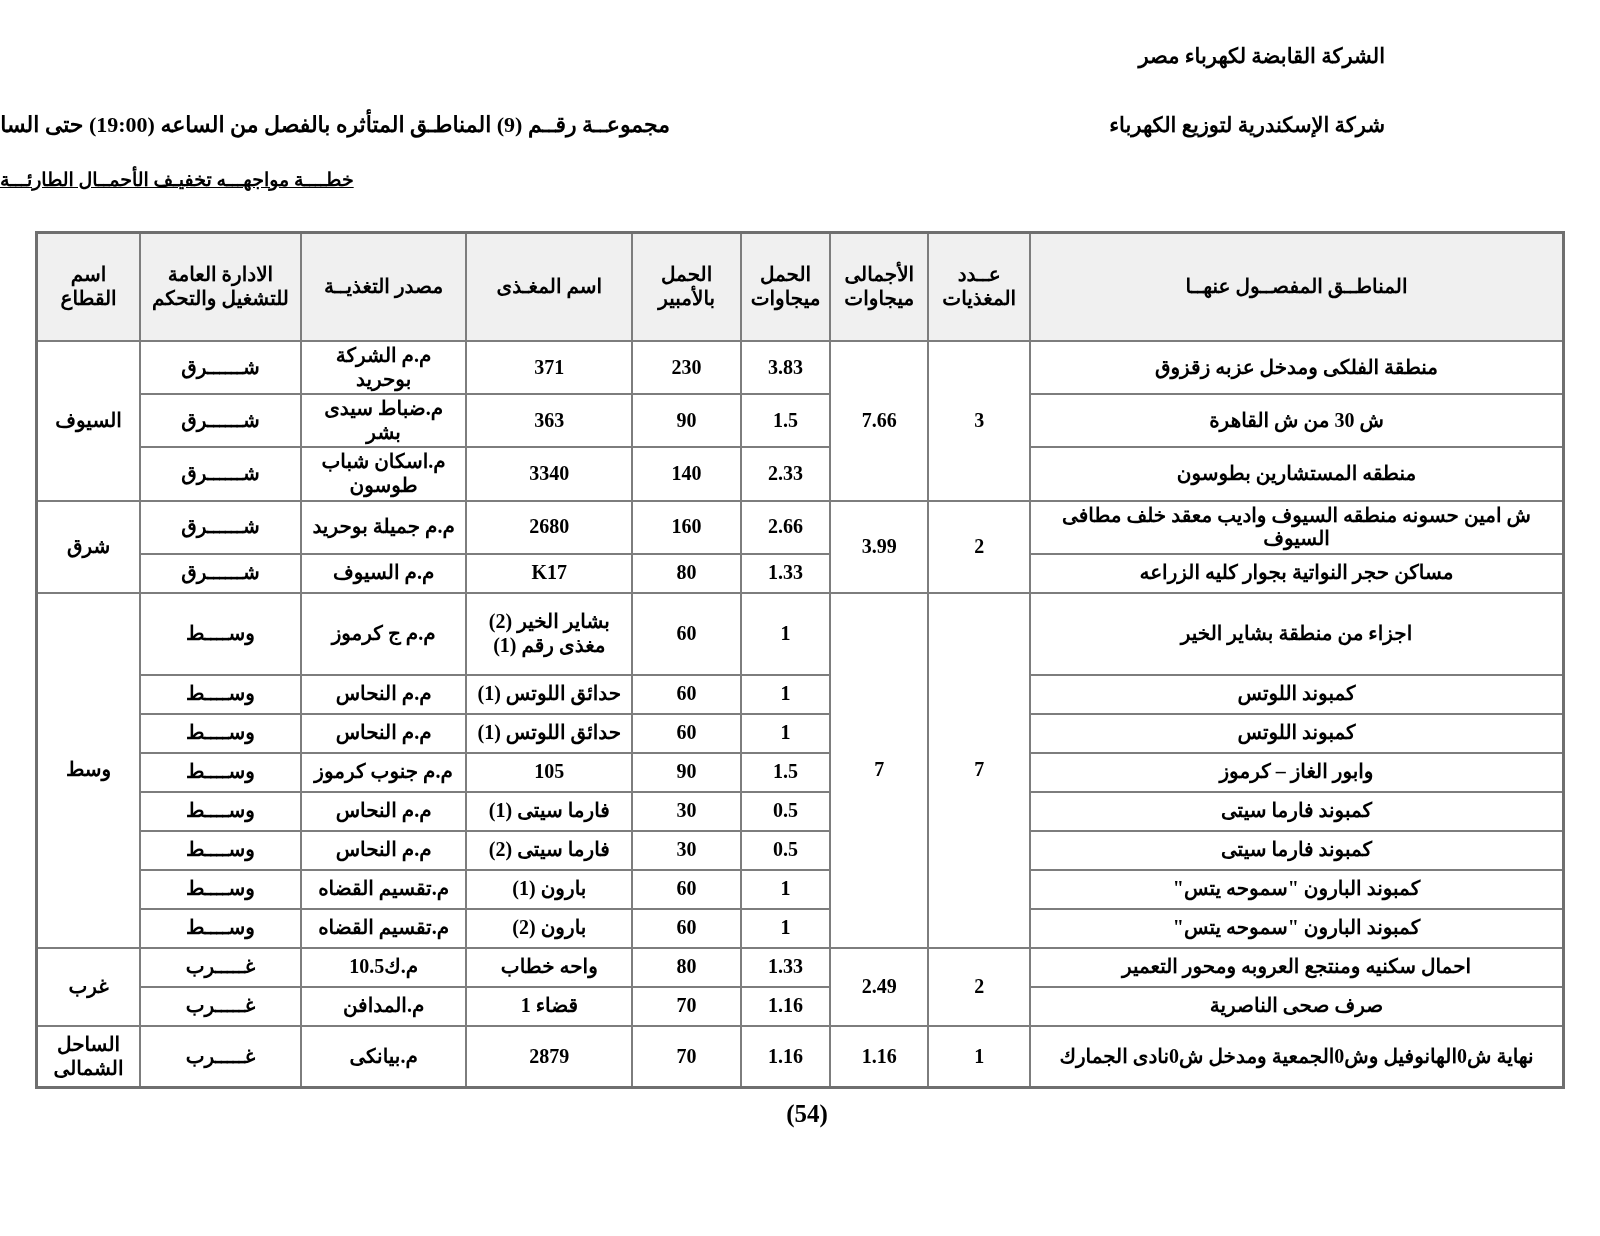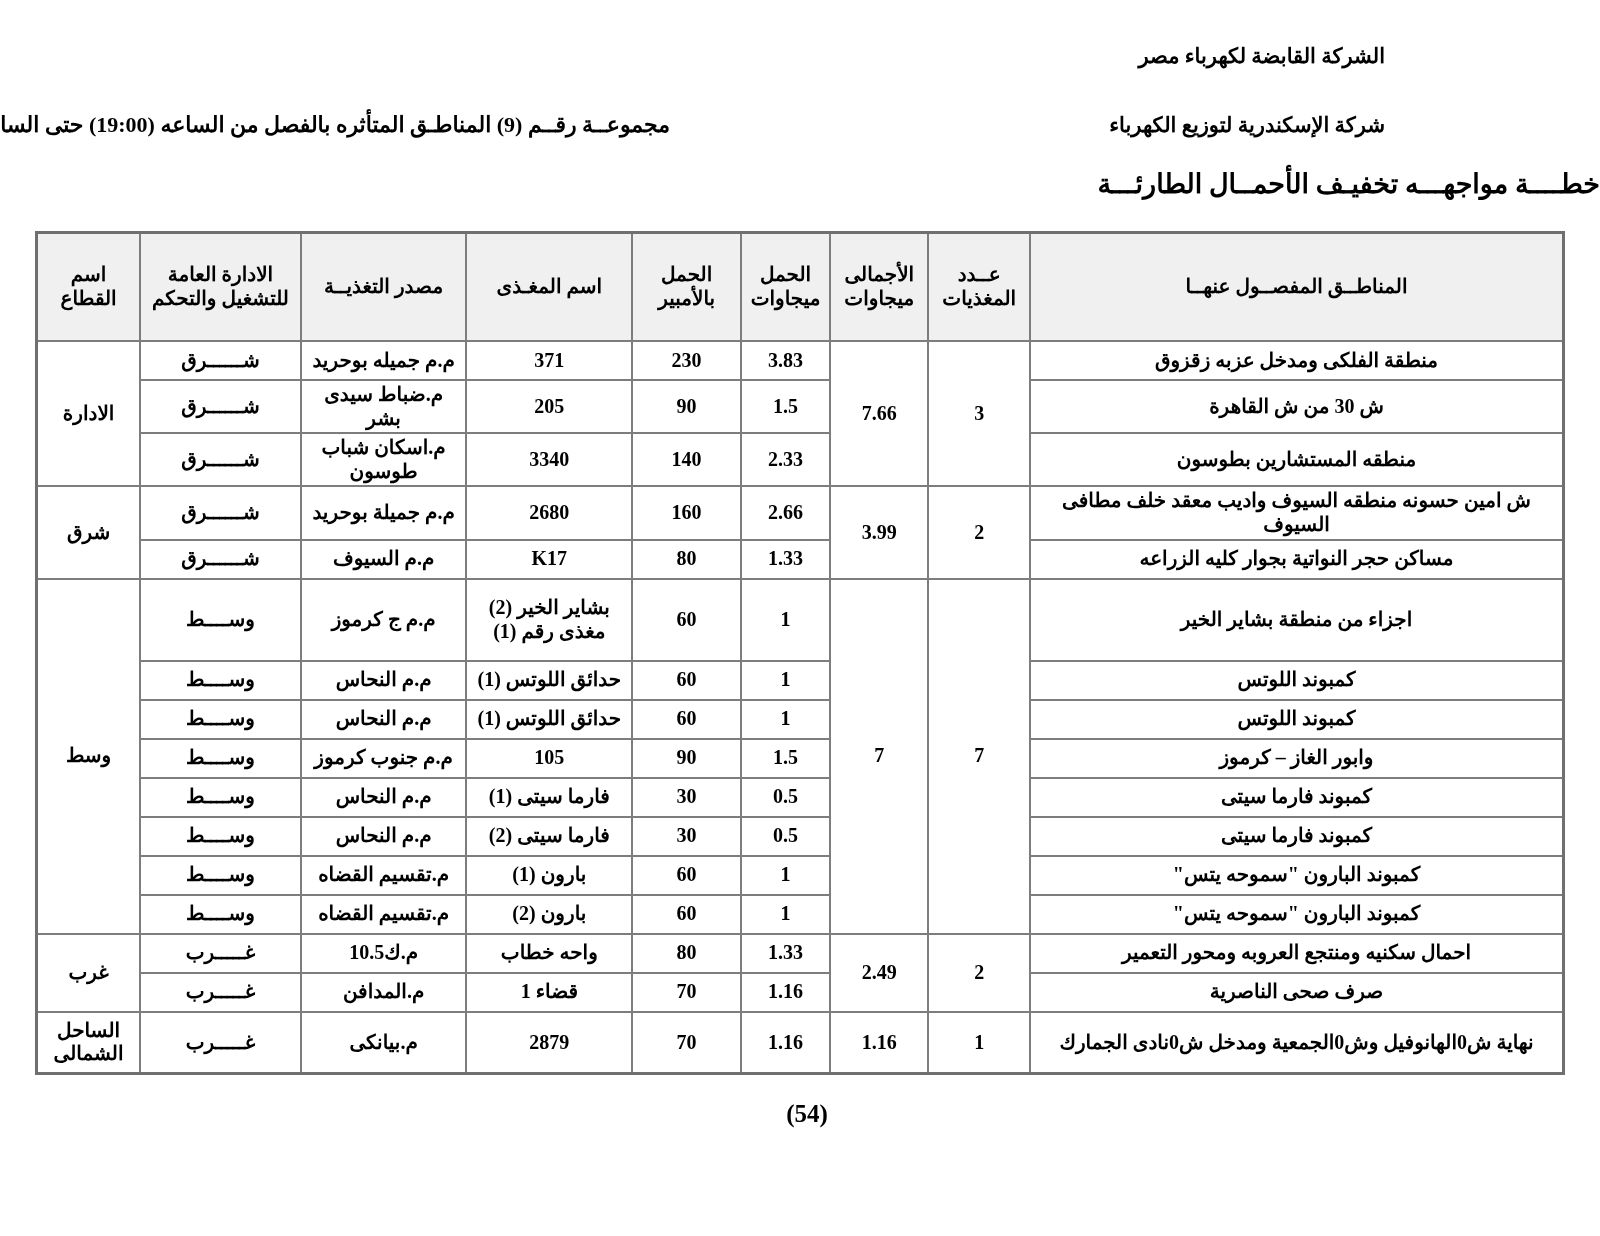--- a/index.html
+++ b/index.html
@@ -47,25 +47,26 @@
     font-weight: bold;
     direction: rtl;
     white-space: nowrap;
     text-align: center;
   }
   .main-title {
     position: absolute;
     top: 168px;
     left: 0;
     width: 1600px;
-    text-align: right;
-    font-size: 27px;
+    text-align: left;
+    font-size: 19px;
     font-weight: bold;
     direction: rtl;
     letter-spacing: 0.5px;
+    text-decoration: underline;
   }
 
   
   .tbl-wrap {
     position: absolute;
     top: 231px;
     left: 35px;
     width: 1530px;
   }
   table.plan {
@@ -173,29 +174,29 @@
         </tr>
       </thead>
       <tbody>
           <tr class="r">
             <td class="areas">منطقة الفلكى ومدخل عزبه زقزوق</td>
             <td class="cnt" rowspan="3">3</td>
             <td class="tot" rowspan="3">7.66</td>
             <td class="num">3.83</td>
             <td class="num">230</td>
             <td class="feeder">371</td>
-            <td class="src">م.م جميله بوحريد</td>
-            <td class="admin">شــــــرق</td>
-            <td class="sector" rowspan="3">الادارة</td>
+            <td class="src">م.م الشركة بوحريد</td>
+            <td class="admin">شــــــرق</td>
+            <td class="sector" rowspan="3">السيوف</td>
           </tr>
           <tr class="r">
             <td class="areas">ش 30 من ش القاهرة</td>
             <td class="num">1.5</td>
             <td class="num">90</td>
-            <td class="feeder">205</td>
+            <td class="feeder">363</td>
             <td class="src">م.ضباط سيدى بشر</td>
             <td class="admin">شــــــرق</td>
           </tr>
           <tr class="r">
             <td class="areas">منطقه المستشارين بطوسون</td>
             <td class="num">2.33</td>
             <td class="num">140</td>
             <td class="feeder">3340</td>
             <td class="src">م.اسكان شباب طوسون</td>
             <td class="admin">شــــــرق</td>

